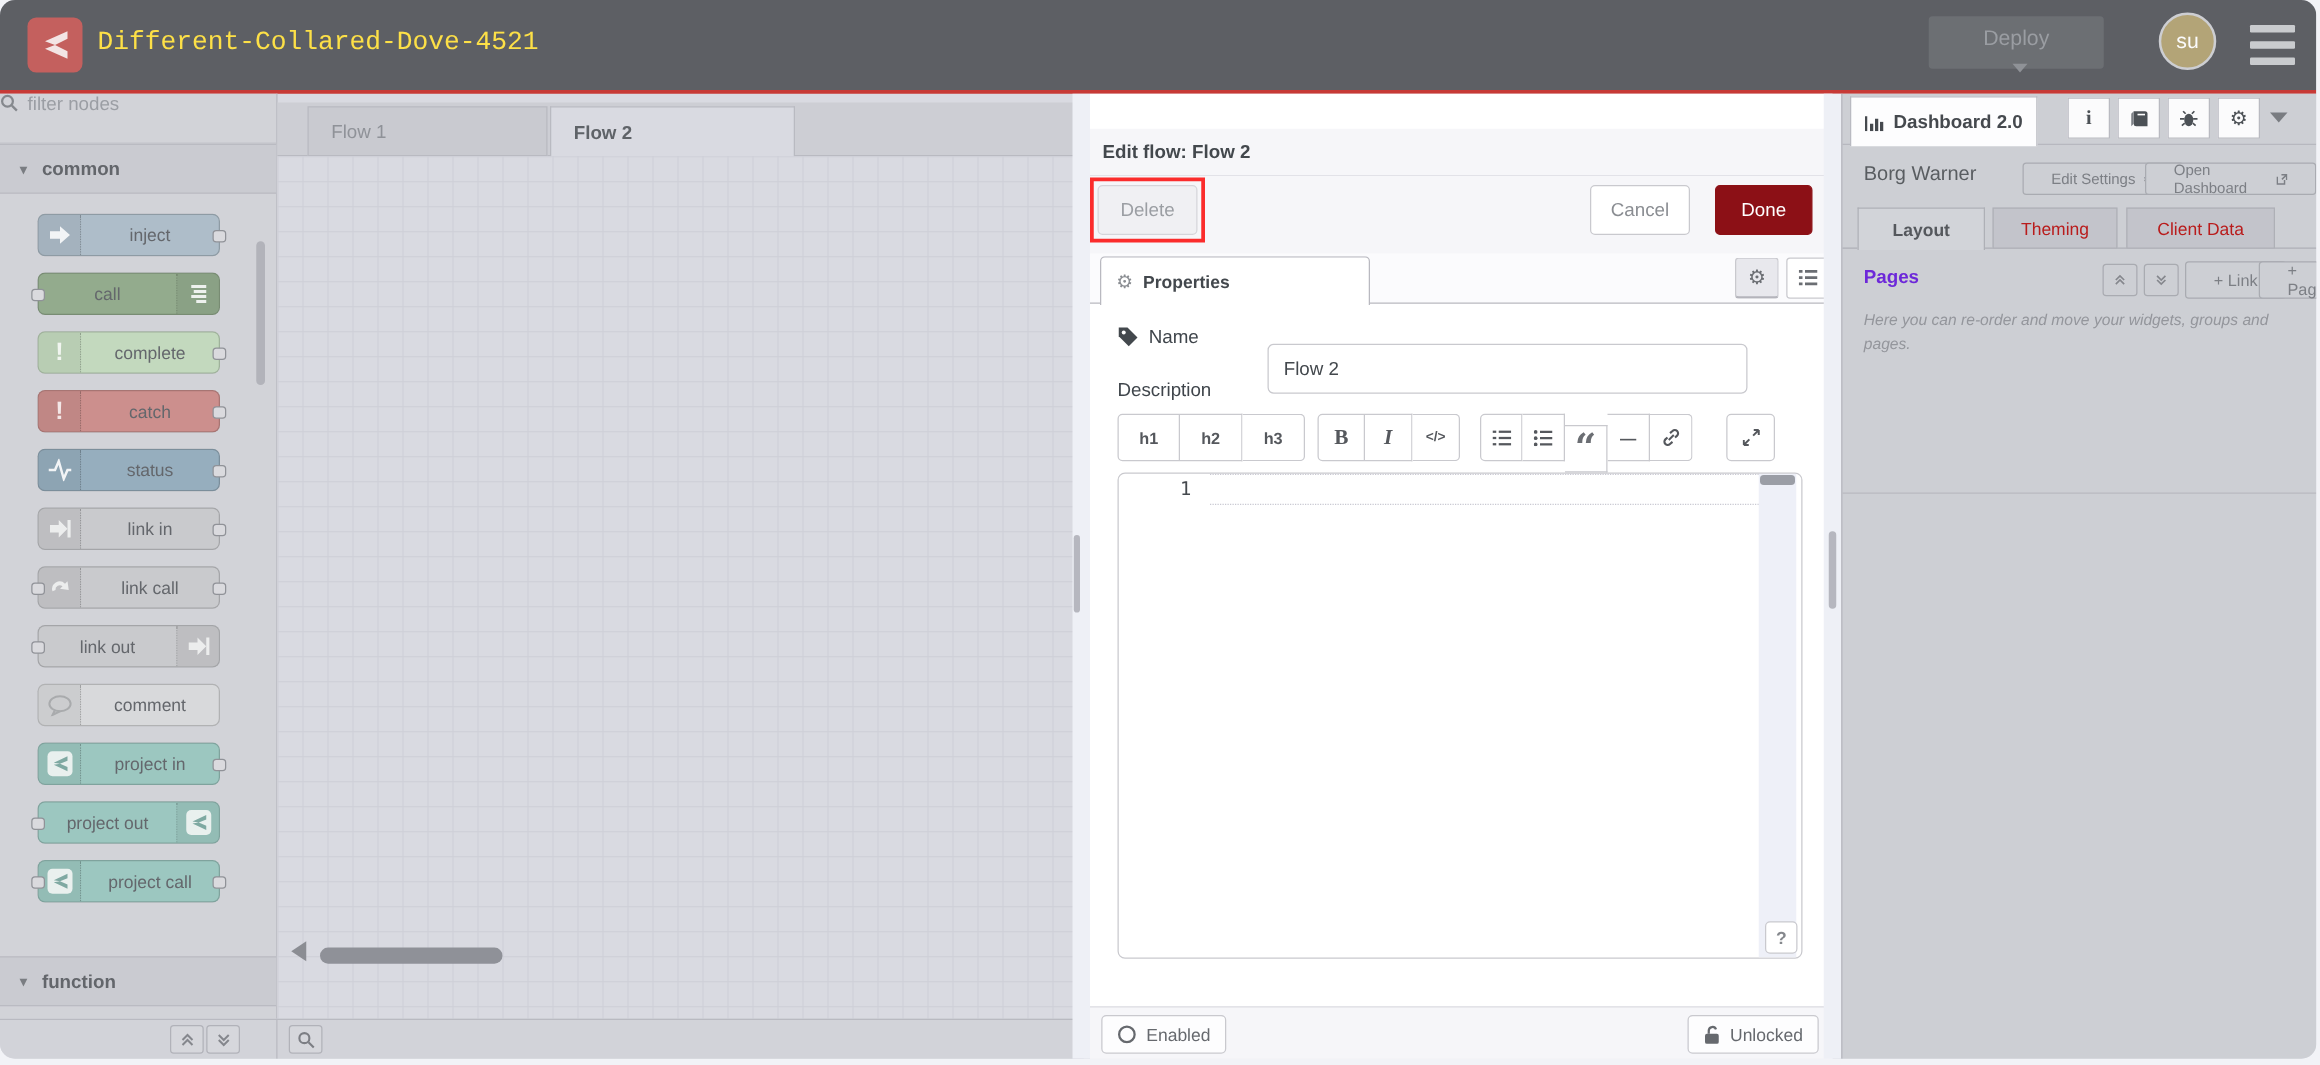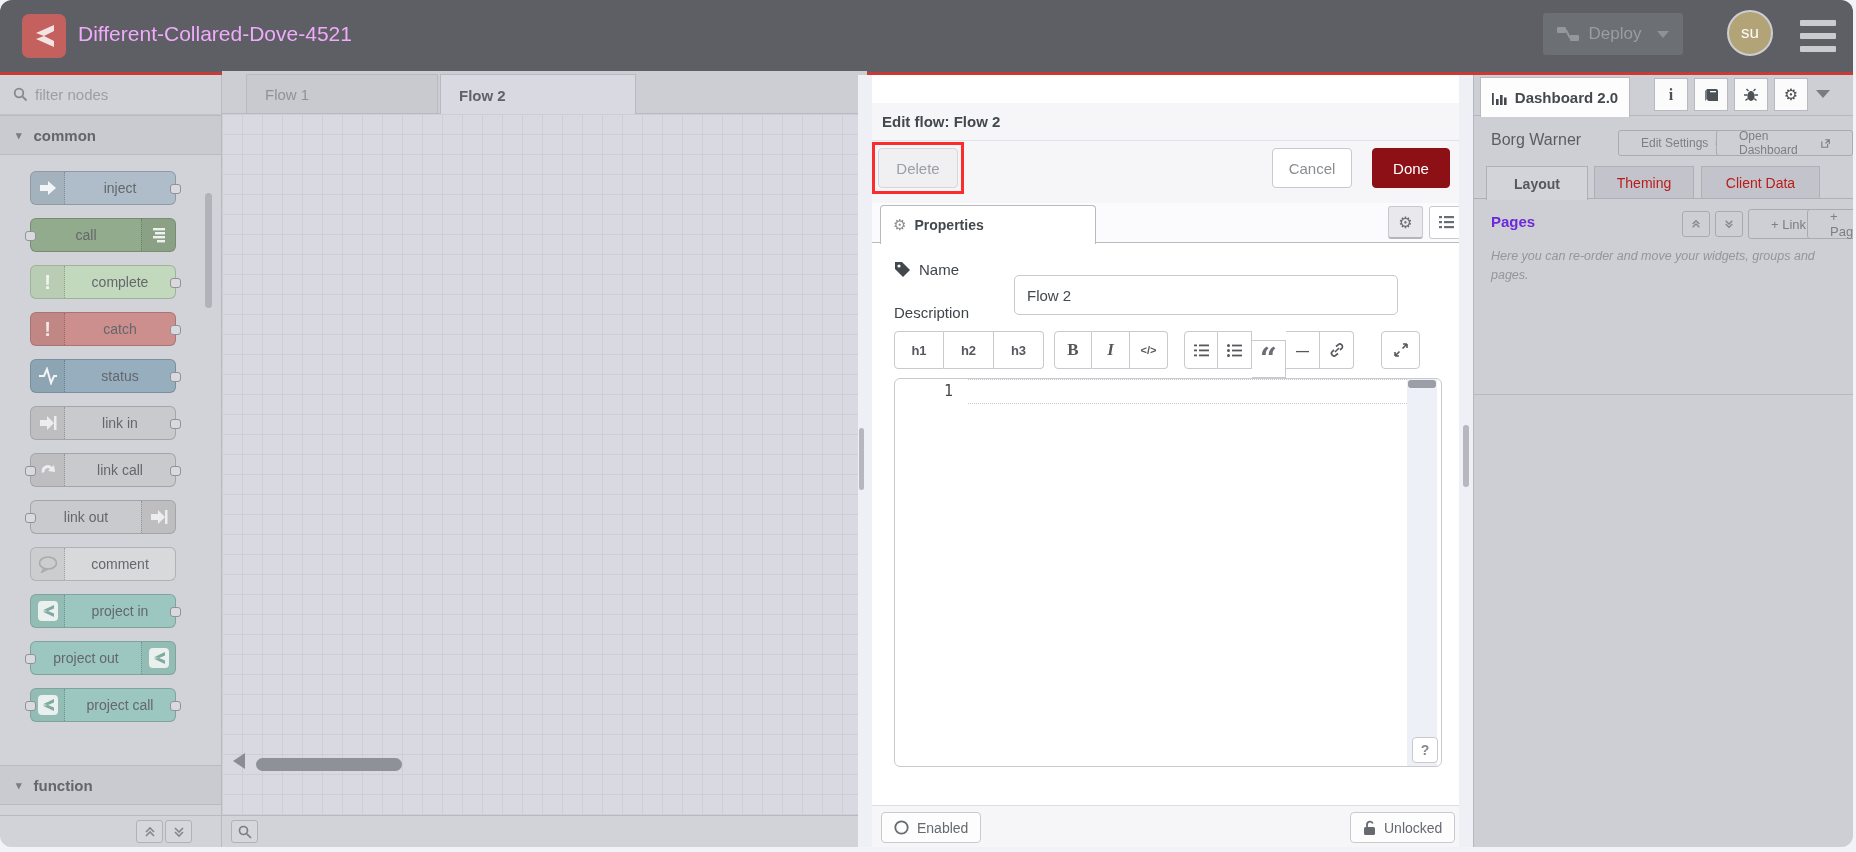--- a/index.html
+++ b/index.html
@@ -3,45 +3,45 @@
 <meta charset="utf-8">
 <style>
   * { margin:0; padding:0; box-sizing:border-box; }
   html,body { width:1856px; height:852px; background:#f2f3f7; font-family:"Liberation Sans",sans-serif; overflow:hidden; }
   .app { position:absolute; left:0; top:0; width:1853px; height:847px; border-radius:12px; overflow:hidden; background:#d9dae1; }
 
   
   .hdr { position:absolute; left:0; top:0; width:100%; height:72px; background:#5d5f64; }
   .hdr-line { position:absolute; left:0; top:72px; width:100%; height:3px; background:#c73a36; }
   .logo { position:absolute; left:22px; top:14px; width:44px; height:44px; background:#c4605e; border-radius:7px; display:flex; align-items:center; justify-content:center; }
-  .hdr-title { position:absolute; left:78px; top:0; height:68px; display:flex; align-items:center; color:#f0abfc; font-size:21px; }
-  .deploy { position:absolute; left:1543px; top:13px; width:140px; height:42px; background:#6c6f73; border-radius:3px; display:flex; align-items:center; justify-content:center; gap:10px; color:#9a9da2; font-size:17px; }
+  .hdr-title { position:absolute; left:78px; top:0; height:68px; display:flex; align-items:center; color:#fde047; font-size:21px;font-family:Liberation Mono, monospace; }
+  .deploy { position:absolute; left:1543px; top:13px; width:140px; height:42px; background:#6c6f73; border-radius:3px; display:flex; align-items:center; justify-content:center; gap:10px; color:#9a9da2; font-size:17px;flex-direction:column; }
   .deploy .caret { width:0; height:0; border-left:6px solid transparent; border-right:6px solid transparent; border-top:7px solid #8f9297; margin-left:6px; }
   .avatar { position:absolute; left:1727px; top:10px; width:46px; height:46px; border-radius:50%; background:#b3a477; border:2px solid #cdced2; color:#fbfbfc; font-size:17px; display:flex; align-items:center; justify-content:center; }
   .burger { position:absolute; left:1800px; top:20px; width:36px; height:32px; display:flex; flex-direction:column; justify-content:space-between; }
   .burger i { display:block; height:6px; background:#c9cbce; border-radius:1px; }
 
   
   .palette { position:absolute; left:0; top:75px; width:222px; bottom:32px; background:#d2d3d8; border-right:1px solid #b9bac1; }
-  .filter { height:40px; border-bottom:1px solid #c2c3c9; display:flex; align-items:center; gap:7px; padding-left:13px; color:#9b9ea4; font-size:15px; }
+  .filter { height:40px; border-bottom:1px solid #c2c3c9; display:flex; align-items:flex-start; gap:7px; padding-left:0; color:#9b9ea4; font-size:15px; }
   .cat { height:40px; background:#cacbd1; border-top:1px solid #babbc2; border-bottom:1px solid #babbc2; display:flex; align-items:center; gap:12px; padding-left:16px; color:#63666b; font-weight:bold; font-size:15px; }
   .cat .chev { color:#7a7d82; font-size:11px; }
   .nodes { padding:16px 0 0 30px; }
   .node { position:relative; width:146px; height:34px; border:1px solid rgba(0,0,0,0.18); border-radius:6px; margin-bottom:13px; display:flex; color:#64676c; font-size:14px; }
   .node .lbl { flex:1; display:flex; align-items:center; justify-content:center; }
   .nicon { width:34px; display:flex; align-items:center; justify-content:center; background:rgba(0,0,0,0.055); }
   .nicon.l { border-right:1px dotted rgba(0,0,0,0.22); border-radius:5px 0 0 5px; }
   .nicon.r { border-left:1px dotted rgba(0,0,0,0.22); border-radius:0 5px 5px 0; }
   .port { position:absolute; top:12px; width:11px; height:10px; background:#dadade; border:1px solid #909298; border-radius:3px; }
   .port.pl { left:-6px; } .port.pr { right:-6px; }
   .excl { color:rgba(255,255,255,0.8); font-weight:bold; font-size:20px; line-height:1; }
   .pal-scroll { position:absolute; left:205px; top:118px; width:7px; height:115px; background:#b2b3ba; border-radius:4px; }
 
   
-  .canvas { position:absolute; left:222px; top:71px; width:645px; bottom:32px; background:#cdced4; }
+  .canvas { position:absolute; left:222px; top:82px; width:645px; bottom:32px; background:#cdced4; }
   .tabrow { position:absolute; left:0; top:0; width:100%; height:43px; border-bottom:1px solid #b9bac1; }
   .tab { position:absolute; top:3px; height:40px; border:1px solid #b9bac1; display:flex; align-items:center; padding-left:18px; font-size:15px; }
   .tab.inactive { background:#c9cad0; color:#8f9298; }
   .tab.active { background:#d9dae1; color:#5f6368; font-weight:bold; height:41px; border-bottom:none; }
   .grid { position:absolute; left:0; top:43px; right:0; bottom:0; background:#d9dae1;
     background-image:linear-gradient(#cdced6 1px, transparent 1px), linear-gradient(90deg,#cdced6 1px, transparent 1px);
     background-size:20px 20px; }
   .hscroll-arrow { position:absolute; left:11px; bottom:46px; width:0; height:0; border-top:8px solid transparent; border-bottom:8px solid transparent; border-right:12px solid #8b8d93; }
   .hscroll-thumb { position:absolute; left:34px; bottom:44px; width:146px; height:13px; background:#8f9198; border-radius:7px; }
 

